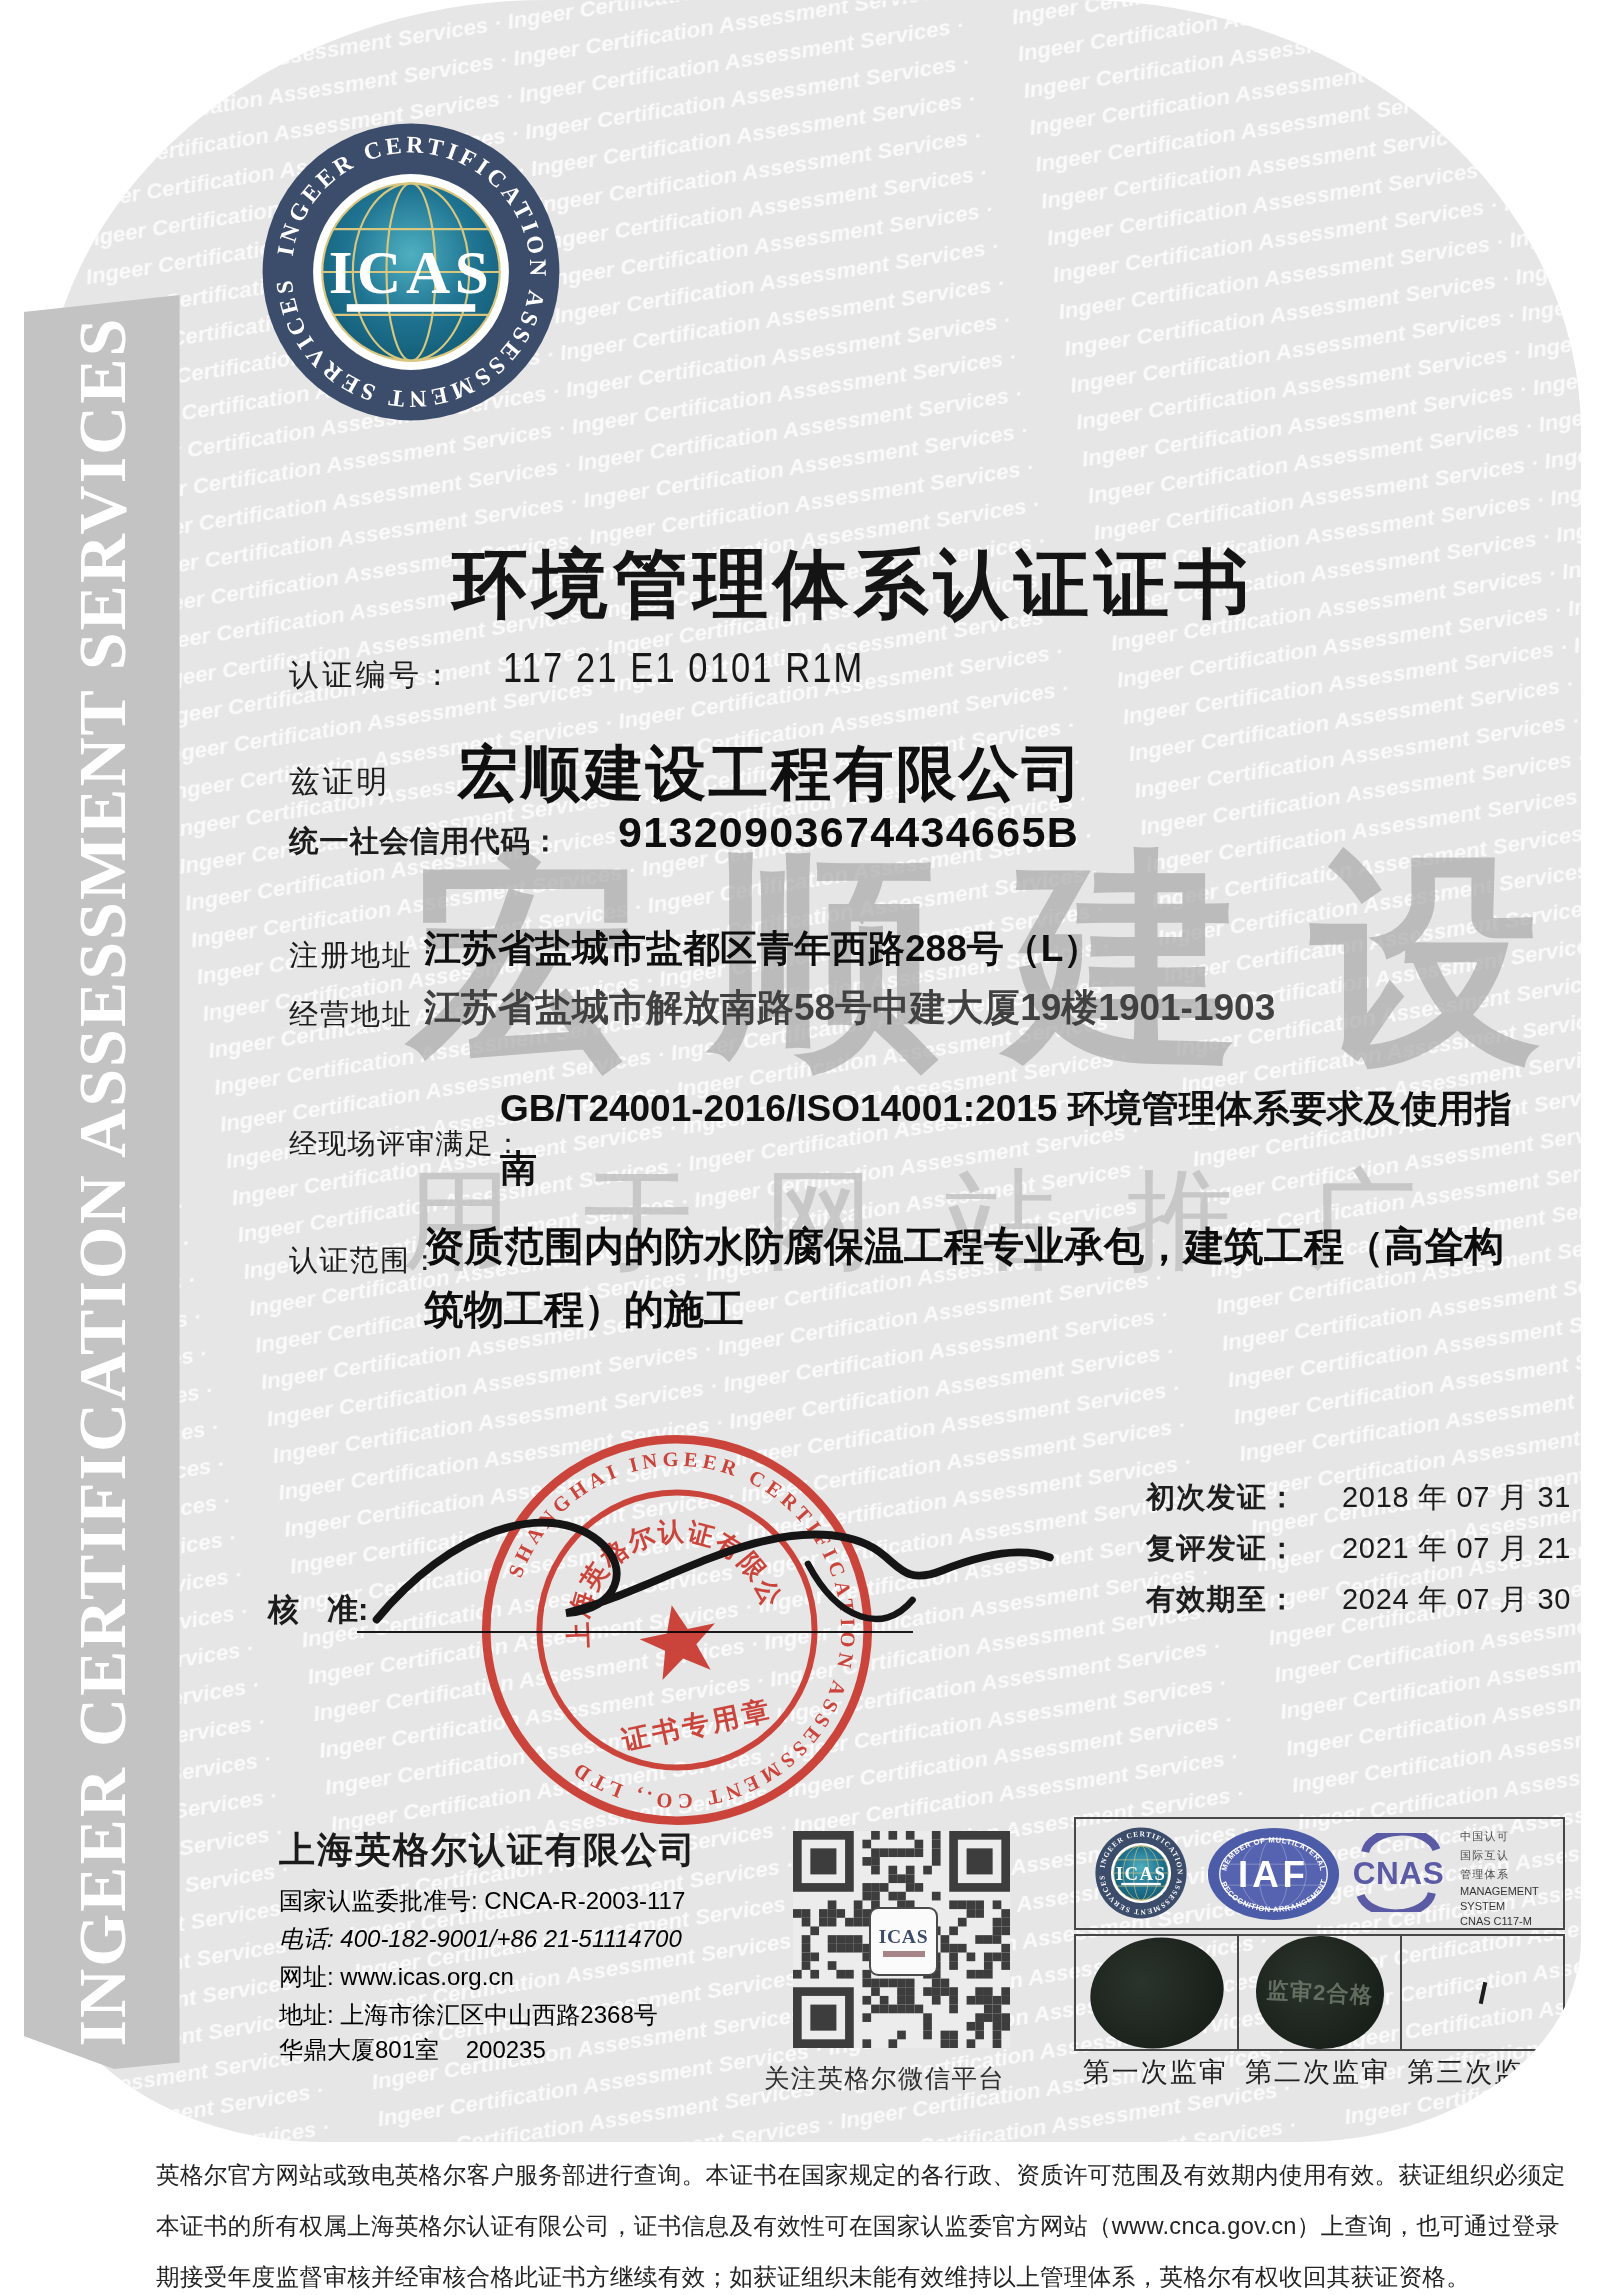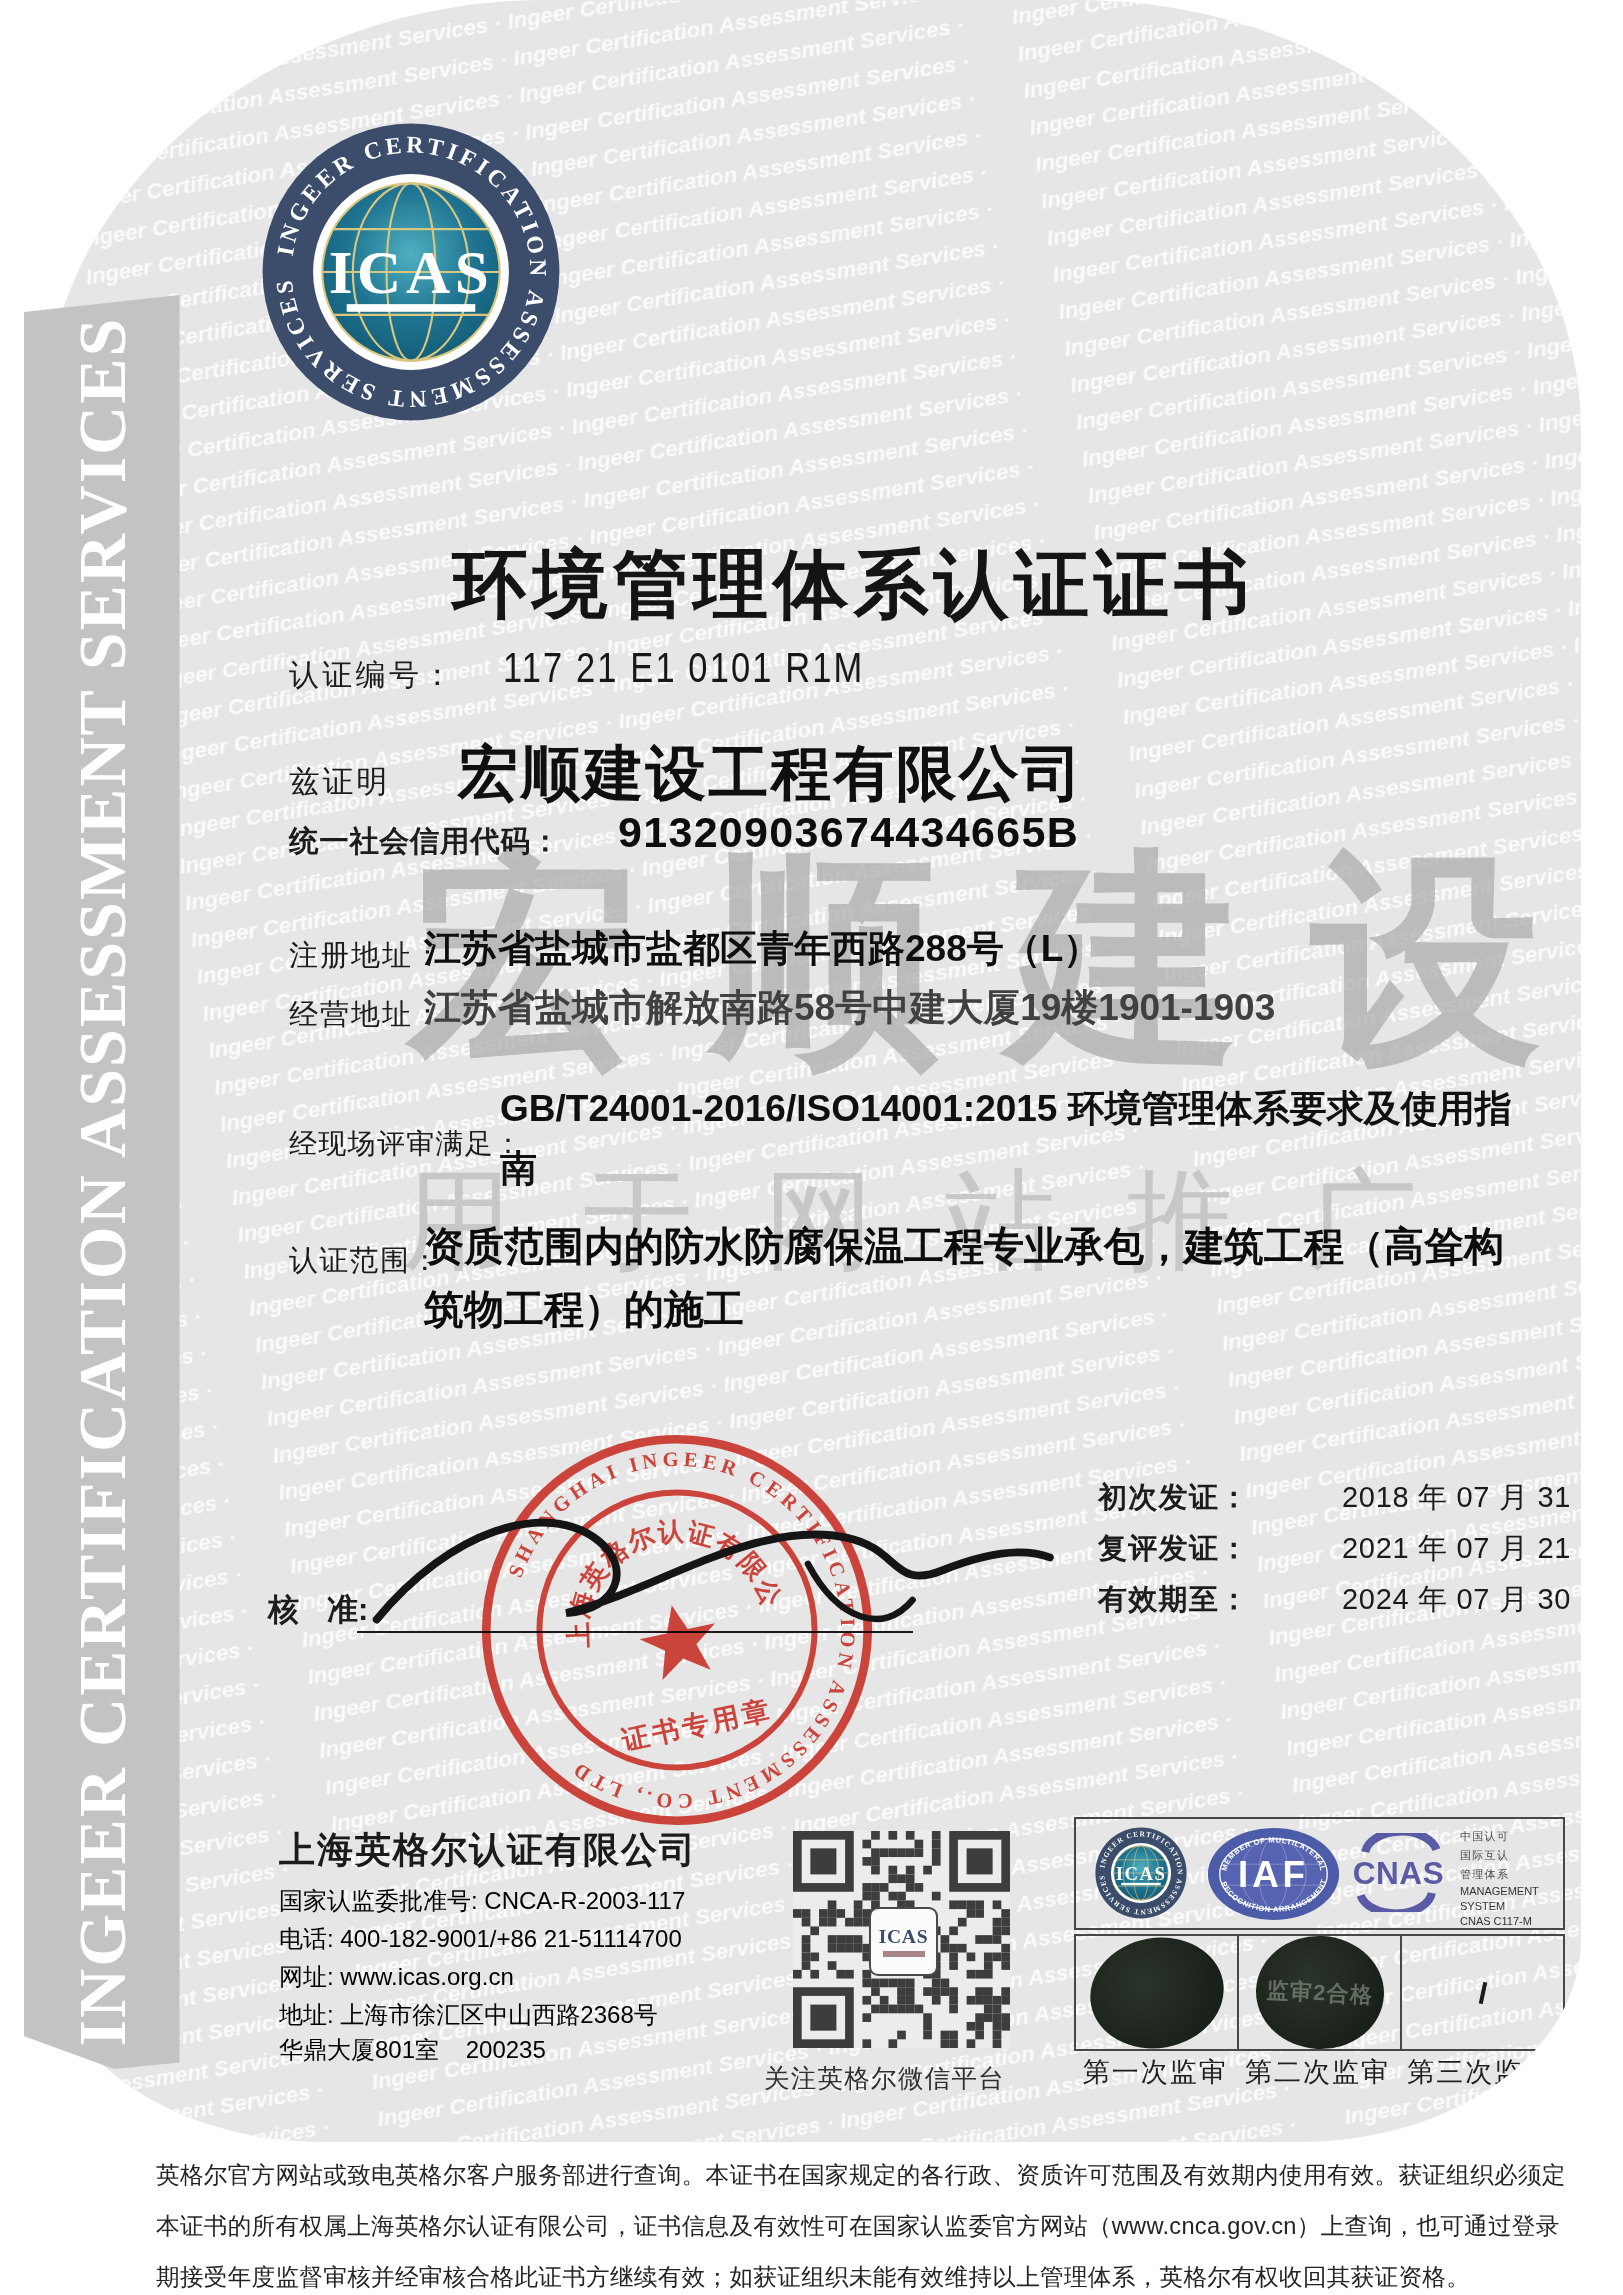--- a/index.html
+++ b/index.html
@@ -34,34 +34,34 @@
   .credit-label{left:247px;top:822px;font-size:29.5px;font-weight:700;letter-spacing:0.7px;}
   .credit-value{left:576px;top:808px;font-size:43px;font-weight:800;letter-spacing:1.3px;color:#0d0d0d;white-space:nowrap;}
   .reg-label{left:247px;top:936px;font-size:29px;letter-spacing:2px;}
   .reg-value{left:382px;top:924px;font-size:37px;font-weight:700;color:#0e0e0e;white-space:nowrap;}
   .op-label{left:247px;top:995px;font-size:29px;letter-spacing:2px;}
   .op-value{left:382px;top:983px;font-size:37px;font-weight:700;color:#404040;white-space:nowrap;}
   .std-label{left:247px;top:1125px;font-size:28px;letter-spacing:1.3px;}
   .std-value{left:458px;top:1079px;width:1034px;font-size:37px;font-weight:600;line-height:60px;color:#101010;}
   .scope-label{left:247px;top:1241px;font-size:29px;letter-spacing:1.3px;}
   .scope-value{left:382px;top:1215px;width:1106px;font-size:40px;font-weight:700;line-height:63px;color:#0c0c0c;}
-  .date-label{left:1056px;font-size:29px;font-weight:600;letter-spacing:1.3px;text-align:right;}
+  .date-label{left:1104px;font-size:29px;font-weight:600;letter-spacing:1.3px;text-align:right;}
   .date-value{left:1300px;font-size:29px;letter-spacing:0.7px;white-space:nowrap;}
   .row1{top:1478px;} .row2{top:1529px;} .row3{top:1580px;}
   .appr-l{left:226px;top:1589px;font-size:31px;font-weight:600;}
   .appr-r{left:285px;top:1589px;font-size:31px;font-weight:600;}
   .appr-line{left:315px;top:1631px;width:556px;border-top:2px solid #1a1a1a;height:0;}
   .seal-svg{left:429px;top:1424px;width:412px;height:412px;opacity:.93;mix-blend-mode:multiply;}
   .sig-svg{left:308px;top:1479px;width:720px;height:183px;}
   .seal-arc{font-family:"Liberation Serif",serif;font-weight:700;font-size:31px;letter-spacing:7px;fill:#c8372d;}
   .seal-cn{font-weight:700;font-size:39px;letter-spacing:3px;fill:#c8372d;}
   .seal-bottom{font-weight:700;font-size:41px;letter-spacing:5px;fill:#c8372d;text-anchor:middle;}
   .issuer-name{left:237px;top:1826px;font-size:36px;font-weight:700;letter-spacing:2px;color:#1b1b1b;}
   .issuer-line{left:237px;font-size:24px;color:#000000;white-space:pre;}
-  .il0{top:1885px;} .il1{top:1923px;} .il2{top:1961px;} .il3{top:1999px;} .il4{top:2034px;}
+  .il0{top:1885px;} .il1{top:1923px;font-style:italic;} .il2{top:1961px;} .il3{top:1999px;} .il4{top:2034px;}
   .qr-svg{left:751px;top:1831px;width:217px;height:217px;}
   .qr-badge{left:827px;top:1907px;width:65px;height:65px;background:#fbfbfb;border:2px solid #4a4a4a;
             border-radius:9.2px;display:flex;flex-direction:column;align-items:center;justify-content:center;z-index:3;}
   .qr-badge-text{font-family:"Liberation Serif",serif;font-weight:700;font-size:19.6px;color:#3c4c6b;letter-spacing:0.7px;}
   .qr-badge-bar{width:42px;height:5.9px;background:#7a4348;opacity:.65;margin-top:3.3px;}
   .qr-caption{left:715px;top:2061px;width:255px;text-align:center;font-size:25.5px;color:#303030;letter-spacing:1.3px;}
   .acc-box{left:1032px;top:1817px;width:487px;height:109px;border:2.6px solid #474747;}
   .acc-icas{position:absolute;left:18.3px;top:6.5px;width:94px;height:94px;}
   .iaf-svg{position:absolute;left:128px;top:6.5px;width:139px;height:96px;}
   .cnas-svg{position:absolute;left:267px;top:14.4px;width:111px;height:79px;}

